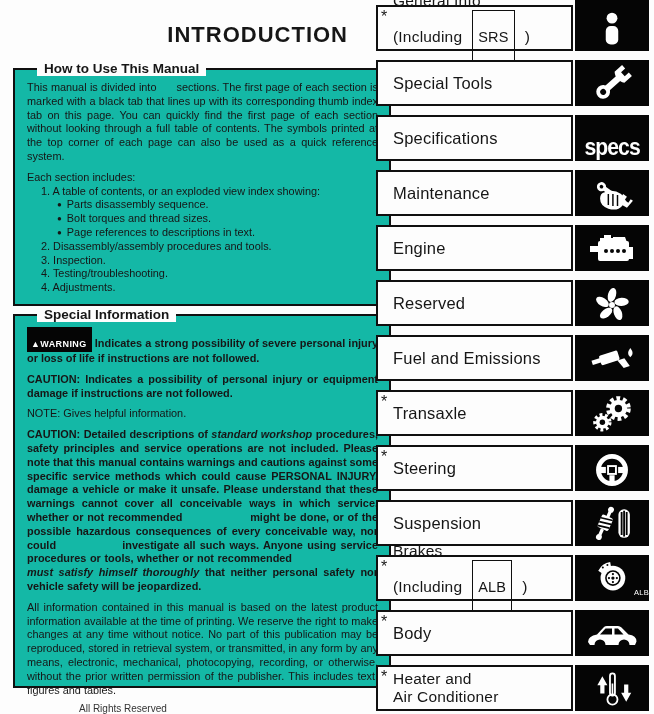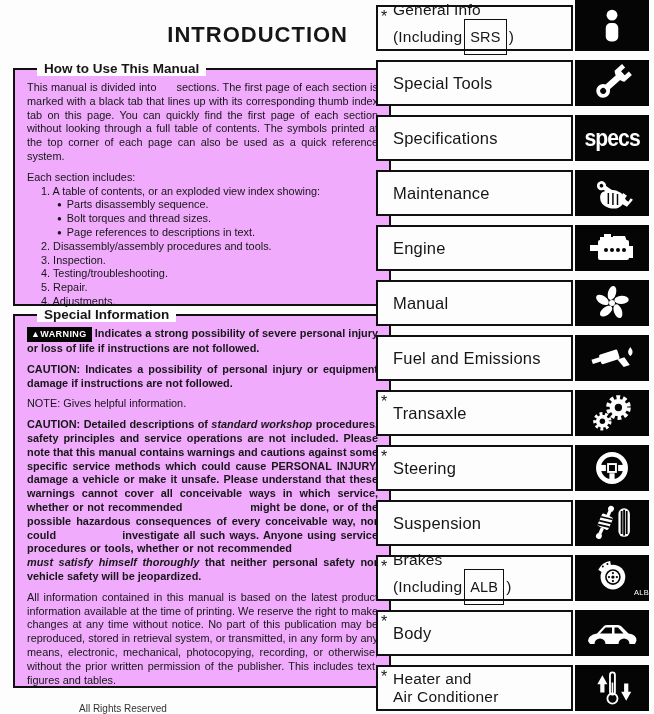--- a/index.html
+++ b/index.html
@@ -7,62 +7,62 @@
   body {
     position:relative; overflow:hidden; background:#fdfdfd; color:#161616;
     font-family:"Liberation Sans", sans-serif;
   }
   .page-title {
     position:absolute; top:22px; left:13px; width:335px;
     text-align:right; font-size:22px; font-weight:700; letter-spacing:1px;
   }
   .tbox {
     position:absolute; left:13px; width:378px; border:2px solid #101010;
-    background:#f0abfc; padding:11px 11px 0 12px;
+    background:#14b8a6; padding:11px 11px 0 12px;
   }
   .box-how { top:68px;  height:238px; }
   .box-special { top:314px; height:374px; }
   .box-title {
     position:absolute; top:-9px; left:22px; background:#fdfdfd;
     padding:0 7px; font-size:13.5px; font-weight:700; white-space:nowrap;
   }
   .tbox p, .tbox .line { font-size:10.9px; line-height:13.8px; text-align:justify; }
   .mb { margin-bottom:7px; }
   .b { font-weight:700; }
   .it { font-style:italic; }
   .gap { display:inline-block; }
   .g20 { width:20px; } .g64 { width:64px; } .g62 { width:62px; } .g86 { width:86px; }
   .list { font-size:10.9px; line-height:13.8px; }
   .li  { padding-left:14px; }
   .li2 { padding-left:30px; }
   .li2::before { content:"\25CF"; font-size:8px; margin-right:5px; vertical-align:1px; }
   .warn-badge {
     display:inline-block; background:#050505; color:#fff; font-size:9px;
-    font-weight:700; padding:2px 5px 2px 4px; letter-spacing:.4px; line-height:11px;
+    font-weight:700; padding:12px 5px 2px 4px; letter-spacing:.4px; line-height:11px;
   }
   .warn-tri { font-size:9px; }
   .footer { position:absolute; left:40px; top:703px; font-size:10px; color:#333;margin-left:39px; }
 
   
   .tabs { position:absolute; left:376px; top:5px; width:278px; }
   .tab { display:flex; height:46px; margin-bottom:9px; }
   .tab-label {
     width:197px; border:2px solid #101010; background:#fdfdfd;
     display:flex; align-items:center; padding:1px 2px 1px 3px;
   }
   .star { width:12px; font-size:16px; flex:0 0 12px; align-self:flex-start; line-height:18px; }
   .lbl { font-size:16.5px; line-height:19px; letter-spacing:.2px; }
   .two .lbl { font-size:15.5px; line-height:18px; }
   .boxed {
-    display:inline-block; border:1.5px solid #101010; padding:9px 5px;
-    margin:0 2px; line-height:16px; font-size:14.5px;
+    display:inline-block; border:1.5px solid #101010; padding:18px 5px;
+    margin:0 10px; line-height:16px; font-size:14.5px;
   }
   .tab-icon {
     width:74px; background:#050505; margin-left:2px; position:relative;
-    display:flex; align-items:center; justify-content:center; color:#fff;
+    display:flex; align-items:flex-end; justify-content:center; color:#fff;
   }
   .tab-first .tab-icon { align-self:flex-start; height:51px; margin-top:-5px; }
   .specs-txt { font-weight:700; font-size:23px; letter-spacing:-1px; transform:scaleX(.92); }
   .alb-sub { position:absolute; right:0px; bottom:4px; font-size:7.5px; letter-spacing:.3px; }
   svg { display:block; }
 </style>
 </head>
 <body>
 
 <div class="page-title">INTRODUCTION</div>
@@ -72,21 +72,20 @@
   <p class="mb"><span>This manual is divided into</span><span class="gap g20"></span><span>sections. The first page of each section is marked with a black tab that lines up with its corresponding thumb index tab on this page. You can quickly find the first page of each section without looking through a full table of contents. The symbols printed at the top corner of each page can also be used as a quick reference system.</span></p>
   <div class="list">
     <div class="line">Each section includes:</div>
     <div class="line li">1. A table of contents, or an exploded view index showing:</div>
     <div class="line li2">Parts disassembly sequence.</div>
     <div class="line li2">Bolt torques and thread sizes.</div>
     <div class="line li2">Page references to descriptions in text.</div>
     <div class="line li">2. Disassembly/assembly procedures and tools.</div>
     <div class="line li">3. Inspection.</div>
     <div class="line li">4. Testing/troubleshooting.</div>
-    <div class="line li">5. Repair.</div>
     <div class="line li">4. Adjustments.</div>
   </div>
 </div>
 
 <div class="tbox box-special">
   <div class="box-title">Special Information</div>
   <p class="b mb"><span class="warn-badge"><span class="warn-tri">▲</span><span>WARNING</span></span> <span>Indicates a strong possibility of severe personal injury or loss of life if instructions are not followed.</span></p>
   <p class="b mb">CAUTION: Indicates a possibility of personal injury or equipment damage if instructions are not followed.</p>
   <p class="mb">NOTE: Gives helpful information.</p>
   <p class="b mb"><span>CAUTION: Detailed descriptions of </span><span class="it">standard workshop</span><span> procedures, safety principles and service operations are not included. Please note that this manual contains warnings and cautions against some specific service methods which could cause PERSONAL INJURY, damage a vehicle or make it unsafe. Please understand that these warnings cannot cover all conceivable ways in which service, whether or not recommended</span><span class="gap g64"></span> <span>might be done, or of the possible hazardous consequences of every conceivable way, nor could</span><span class="gap g62"></span> <span>investigate all such ways. Anyone using service procedures or tools, whether or not recommended</span><span class="gap g86"></span> <span class="it">must satisfy himself thoroughly</span><span> that neither personal safety nor vehicle safety will be jeopardized.</span></p>
@@ -180,21 +179,21 @@
             <circle cx="32" cy="24" r="2"></circle>
             <circle cx="38" cy="24" r="2"></circle>
           </g>
       </svg>
     </div>
   </div>
 
   <div class="tab">
     <div class="tab-label">
       <span class="star"></span>
-      <span class="lbl">Manual</span>
+      <span class="lbl">Reserved</span>
     </div>
     <div class="tab-icon">
       <svg width="42" height="42" viewBox="0 0 48 48" fill="#fff">
         <g transform="rotate(0 24 24)">
             <ellipse cx="24" cy="12.5" rx="4.6" ry="8.2" transform="rotate(16 24 12.5)"></ellipse>
           </g>
         <g transform="rotate(72 24 24)">
             <ellipse cx="24" cy="12.5" rx="4.6" ry="8.2" transform="rotate(16 24 12.5)"></ellipse>
           </g>
         <g transform="rotate(144 24 24)">

